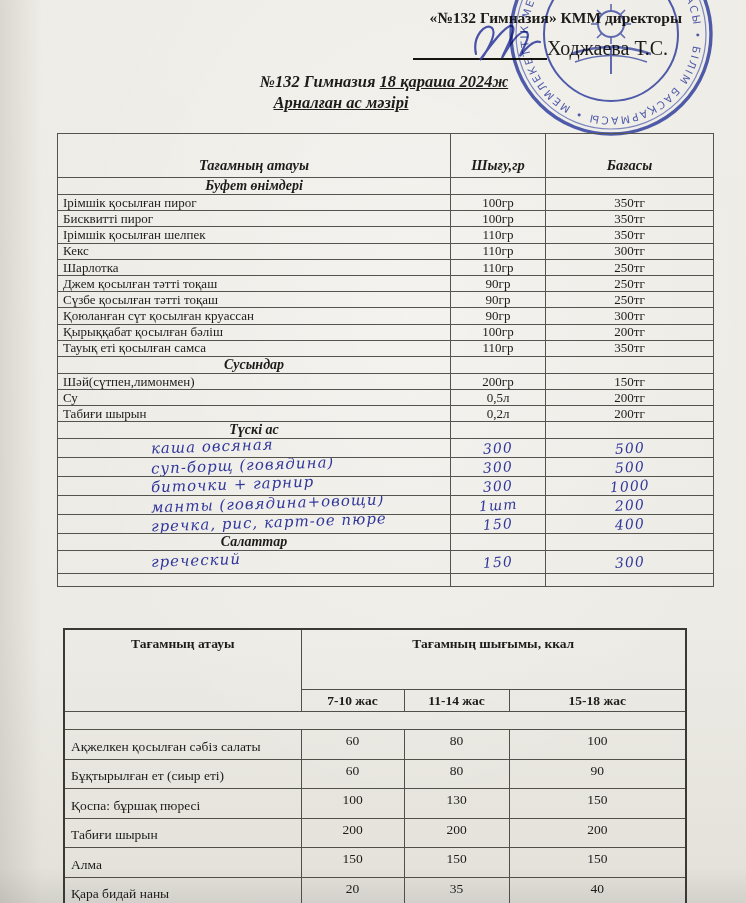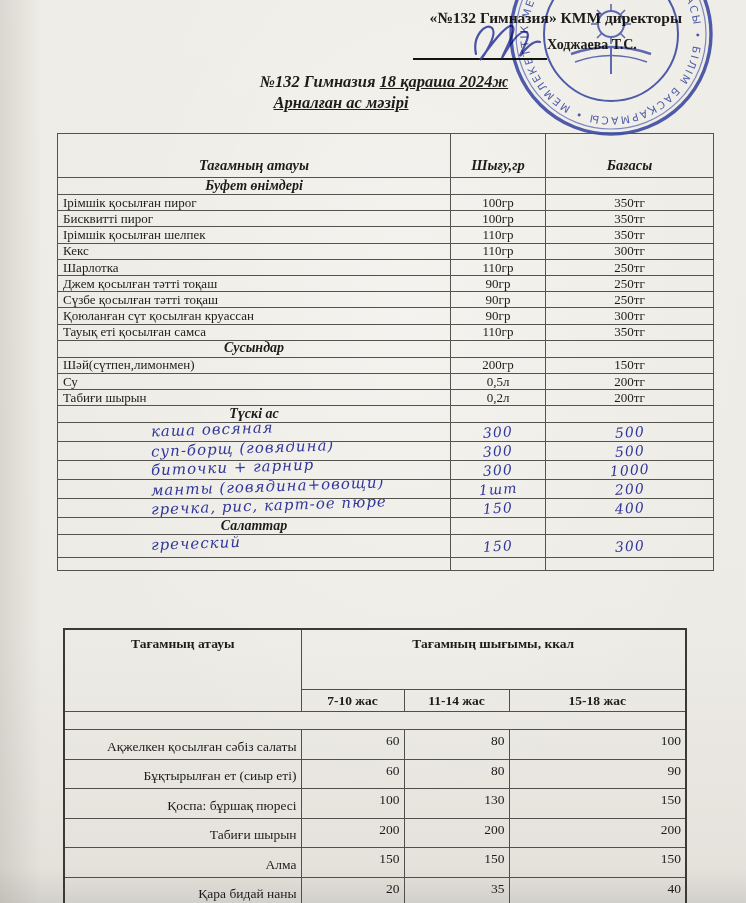--- a/index.html
+++ b/index.html
@@ -25,21 +25,21 @@
   .approval{
     position:absolute;top:-13px;left:552px;
     font-weight:bold;font-size:15px;letter-spacing:.3px;
   }
   .org-line{
     position:absolute;top:9px;right:64px;
     font-weight:bold;font-size:15.5px;white-space:nowrap;
   }
   .director{
     position:absolute;top:37px;left:547px;
-    font-weight:bold;font-size:14px;white-space:nowrap;
+    font-weight:normal;font-size:20px;white-space:nowrap;
   }
   .sig-line{
     position:absolute;top:38px;left:413px;width:134px;height:20px;
     border-bottom:2px solid #15140f;
   }
   .signature{position:absolute;top:16px;left:462px;width:100px;height:50px;}
   
   .stamp{
     position:absolute;top:-76px;left:501px;width:220px;height:220px;
     opacity:.88;mix-blend-mode:multiply;pointer-events:none;
@@ -100,21 +100,21 @@
   }
   .cal-table col.k1{width:237px;}
   .cal-table col.k2{width:103px;}
   .cal-table col.k3{width:105px;}
   .cal-table col.k4{width:177px;}
   .cal-table td,.cal-table th{border:1px solid #514f4a;font-size:13.5px;padding:0 4px;}
   .cal-table th{font-weight:bold;text-align:center;}
   .cal-table th.tall{height:53px;vertical-align:top;padding-top:6px;}
   .cal-table th.age{height:21px;}
   .cal-table td.spacer{height:17px;border-left:none;border-right:none;}
-  .cal-table tr.crow td{height:24.5px;text-align:right;}
+  .cal-table tr.crow td{height:24.5px;}
   .cal-table td.cname{text-align:left;padding-left:6px;vertical-align:bottom;padding-bottom:4px;}
   .cal-table td.cval{text-align:center;vertical-align:top;padding-top:3px;}
 </style>
 </head>
 <body>
 
 <div class="page">
 
   <div class="approval">«Бекітемін»</div>
 
@@ -214,20 +214,25 @@
           <td class="name">Сүзбе қосылған тәтті тоқаш</td>
           <td class="val">90гр</td>
           <td class="val">250тг</td>
         </tr>
         <tr class="item">
           <td class="name">Қоюланған сүт қосылған круассан</td>
           <td class="val">90гр</td>
           <td class="val">300тг</td>
         </tr>
         <tr class="item">
+          <td class="name">Қырыққабат қосылған бәліш</td>
+          <td class="val">100гр</td>
+          <td class="val">200тг</td>
+        </tr>
+        <tr class="item">
           <td class="name">Тауық еті қосылған самса</td>
           <td class="val">110гр</td>
           <td class="val">350тг</td>
         </tr>
         <tr>
           <td class="section">Сусындар</td>
           <td class="val"></td>
           <td class="val"></td>
         </tr>
         <tr class="item">

